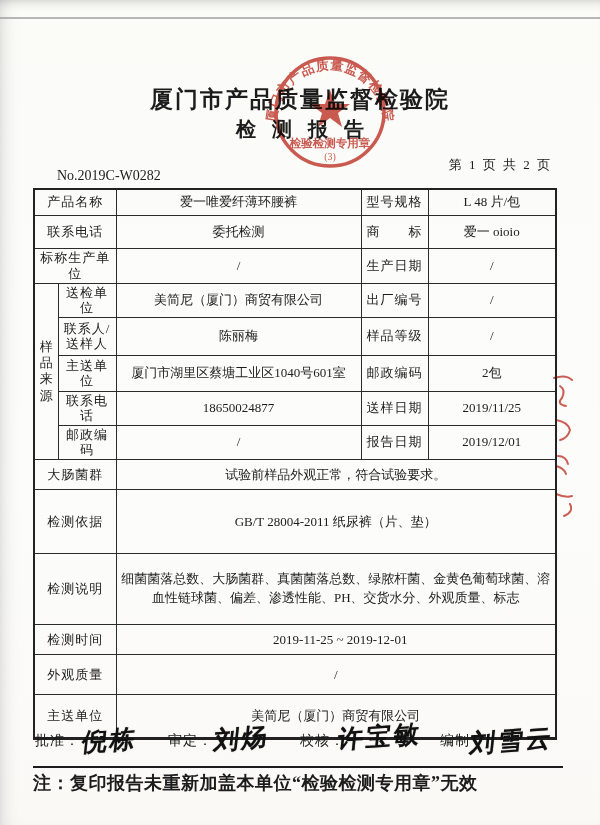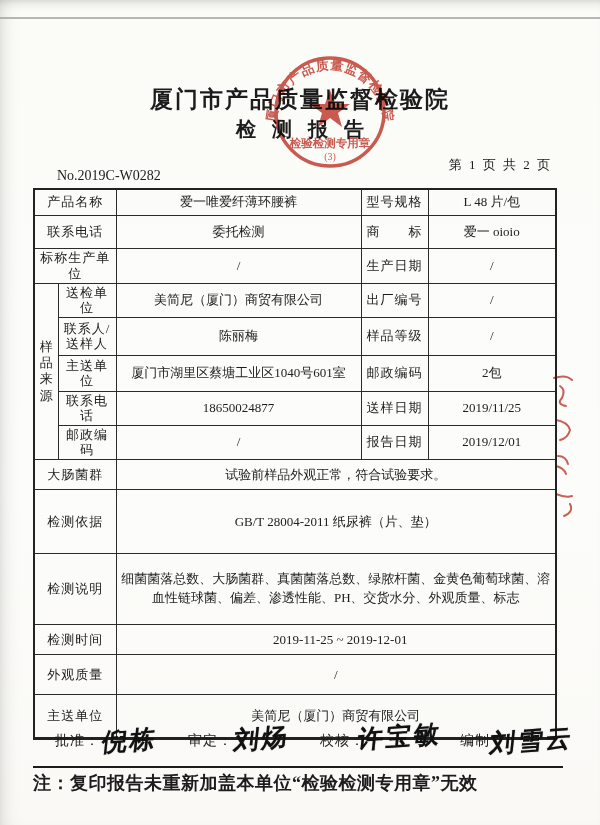--- a/index.html
+++ b/index.html
@@ -40,21 +40,21 @@
   }
   table.report{border:2px solid #222;border-bottom-width:3px;}
   td.lab{letter-spacing:1px;}
   td.val-left{text-align:left;padding-left:8px;margin-top:48px;}
   td.wrap{word-break:break-all;line-height:1.45;}
   td.vsrc{
     word-break:break-all;line-height:1.25;padding:0 4px;font-size:13px;letter-spacing:0;
   }
   .vsrc-inner{width:14px;margin:16px auto;word-break:break-all;}
   .sub{word-break:break-all;line-height:1.2;margin-left:24px;}
-  .sigrow{position:absolute;left:0;top:720px;width:508px;height:48px;font-size:14px;margin-left:20px;}
+  .sigrow{position:absolute;left:0;top:720px;width:508px;height:48px;font-size:14px;}
   .sig-label{position:absolute;top:12px;letter-spacing:1px;}
   .sig{
     position:absolute;font-size:25px;color:#111;
     transform:rotate(-4deg) skewX(-10deg);
     font-weight:700;letter-spacing:3px;white-space:nowrap;
     text-shadow:0 0 1px rgba(0,0,0,.5);
   }
   .bottom-rule{position:absolute;left:33px;top:766px;width:530px;height:2px;background:#1c1c1c;}
   .note{position:absolute;left:33px;top:771px;font-size:18px;font-weight:700;letter-spacing:.5px;}
 </style>

